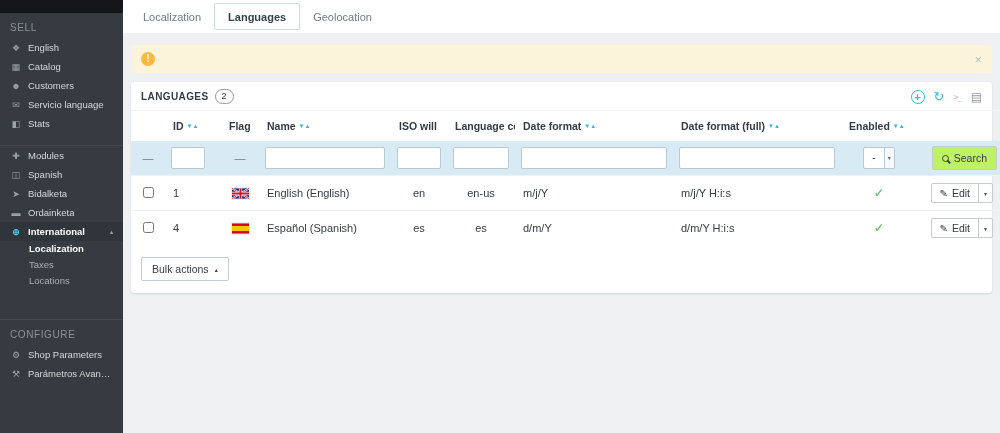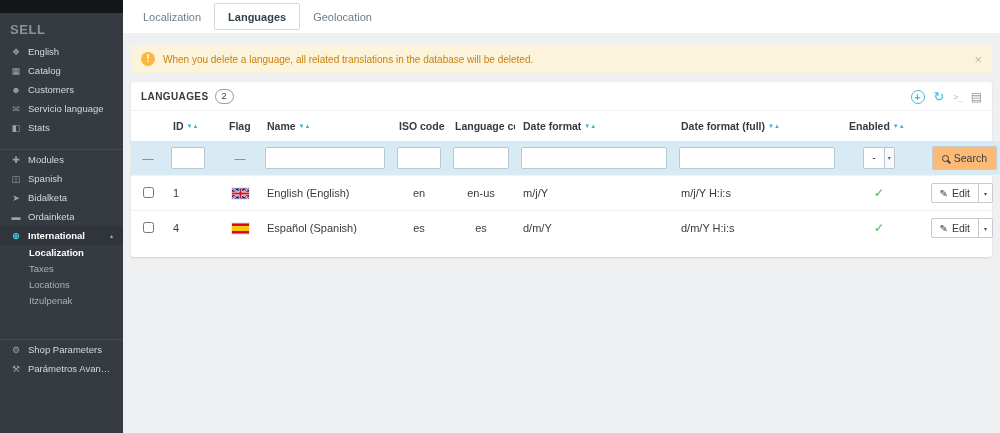--- a/index.html
+++ b/index.html
@@ -3,21 +3,21 @@
 <meta charset="utf-8">
 <style>
   *{box-sizing:border-box;margin:0;padding:0}
   html,body{width:1000px;height:433px;overflow:hidden}
   body{font-family:"Liberation Sans",sans-serif;background:#eef0f2;font-size:11px;color:#363a41}
   .app{display:flex;height:100%;width:100%}
 
   
   .sidebar{width:123px;flex:0 0 123px;background:#363a41;color:#d5dadd;overflow:hidden}
   .sidebar-top{height:13px;background:#141619}
-  .section-title{padding:9px 10px 5px;font-size:13px;font-weight:bold;letter-spacing:.6px;color:#8a939b}
+  .section-title{padding:9px 10px 5px;font-size:10px;font-weight:normal;letter-spacing:.6px;color:#8a939b}
   .item{display:flex;align-items:center;gap:6px;padding:0 10px;height:19px;font-size:9.5px;color:#d5dadd;cursor:pointer;white-space:nowrap}
   .item .icn{width:12px;flex:0 0 12px;text-align:center;font-size:9px;color:#9aa3ab}
   .item .lbl{overflow:hidden;text-overflow:ellipsis}
   .item.active{color:#fff;background:#30343b;font-weight:bold}
   .item.active .icn{color:#4cc3e0}
   .item .chev{margin-left:auto;font-size:6px;color:#9aa3ab}
   .submenu .sub{display:block;padding:0 10px 0 29px;font-size:9.5px;color:#aab1b7;height:16px;line-height:16px;cursor:pointer;white-space:nowrap}
   .submenu .sub.active{color:#fff;font-weight:bold}
   .sect{border-top:1px solid #454a51;margin-top:12px}
   .sect.configure{margin-top:30px}
@@ -53,21 +53,21 @@
   .dash{color:#6b7a85}
   tbody td{padding:7px 8px;border-top:1px solid #f0f2f4;overflow:hidden;white-space:nowrap}
   .c{text-align:center}
   .r{text-align:right;padding-right:10px}
   .check-cell{color:#72c67a;font-weight:bold;font-size:12px}
 
   .mini-select{display:inline-flex;align-items:stretch;background:#fff;border:1px solid #b9c9d1;border-radius:2px;height:22px;overflow:hidden;cursor:pointer}
   .ms-val{padding:0 8px;line-height:20px;font-size:10px;color:#363a41}
   .ms-caret{border-left:1px solid #b9c9d1;padding:0 3px;font-size:6px;line-height:20px;color:#5b6770;background:#f7f9fa}
 
-  .search-btn{display:inline-flex;align-items:center;gap:5px;border:1px solid #c6cbd0;background:#fdba74;border-radius:2px;padding:0 9px;height:24px;font-size:10.5px;color:#363a41;font-family:inherit;cursor:pointer}
+  .search-btn{display:inline-flex;align-items:center;gap:5px;border:1px solid #c6cbd0;background:#bef264;border-radius:2px;padding:0 9px;height:24px;font-size:10.5px;color:#363a41;font-family:inherit;cursor:pointer}
   .mag{width:7px;height:7px;border:1.5px solid #3a424a;border-radius:50%;position:relative;display:inline-block}
   .mag::after{content:"";position:absolute;width:4px;height:1.5px;background:#3a424a;right:-3px;bottom:-2px;transform:rotate(45deg)}
 
   .btn-split{display:inline-flex;border:1px solid #c6cbd0;border-radius:2px;background:#fff;overflow:hidden;cursor:pointer;vertical-align:middle}
   .es-main{display:inline-flex;align-items:center;gap:4px;padding:3px 8px;font-size:10.5px}
   .pencil{font-size:10px}
   .es-caret{border-left:1px solid #c6cbd0;padding:0 5px;font-size:6px;display:flex;align-items:center;color:#4a525a}
 
   .bulk-btn{margin:12px 0 0 10px;display:inline-flex;align-items:center;gap:6px;border:1px solid #c6cbd0;background:#fff;border-radius:2px;padding:5px 10px;font-size:10.5px;color:#363a41;font-family:inherit;cursor:pointer}
   .bulk-caret{font-size:6px}
@@ -126,25 +126,25 @@
       </div>
       <div class="item active">
         <span class="icn">⊕</span>
         <span class="lbl">International</span>
         <span class="chev">▴</span>
       </div>
       <div class="submenu">
         <span class="sub active">Localization</span>
         <span class="sub">Taxes</span>
         <span class="sub">Locations</span>
-        <span class="sub">Itzulpenak</span>
       </div>
     </div>
 
     <div class="sect configure">
+      <div class="section-title">CONFIGURE</div>
       <div class="item">
         <span class="icn">⚙</span>
         <span class="lbl">Shop Parameters</span>
       </div>
       <div class="item">
         <span class="icn">⚒</span>
         <span class="lbl">Parámetros Avanzados</span>
       </div>
     </div>
   </aside>
@@ -154,21 +154,20 @@
     <nav class="tabbar">
       <div class="tab">Localization</div>
       <div class="tab active">Languages</div>
       <div class="tab">Geolocation</div>
     </nav>
 
     <div class="content">
 
       <div class="alert">
         <span class="alert-icon">!</span>
-        <span class="alert-text">When you delete a language, all related translations in the database will be deleted.</span>
         <span class="alert-close">×</span>
       </div>
 
       <div class="panel">
 
         <div class="panel-header">
           <span class="panel-title">LANGUAGES</span>
           <span class="badge">2</span>
           <span class="panel-actions">
             <span class="pa pa-add">+</span>
@@ -190,21 +189,21 @@
               <col style="width:168px">
             <col style="width:76px">
               <col style="width:86px">
           </colgroup>
           <thead>
             <tr>
               <th></th>
               <th><span>ID</span><span class="sort">▼▲</span></th>
               <th><span>Flag</span></th>
               <th><span>Name</span><span class="sort">▼▲</span></th>
-              <th><span>ISO code</span></th>
+              <th><span>ISO will</span></th>
               <th><span>Language code</span></th>
               <th><span>Date format</span><span class="sort">▼▲</span></th>
               <th><span>Date format (full)</span><span class="sort">▼▲</span></th>
               <th><span>Enabled</span><span class="sort">▼▲</span></th>
               <th></th>
             </tr>
             <tr class="filter">
               <td class="c"><span class="dash">—</span></td>
               <td><input class="flt small" style=""></td>
               <td class="c"><span class="dash">—</span></td>
@@ -275,17 +274,21 @@
                     <span class="pencil">✎</span>
                     <span>Edit</span>
                   </span>
                   <span class="es-caret">▾</span>
                 </span>
               </td>
             </tr>
           </tbody>
         </table>
 
+        <button class="bulk-btn">
+          <span>Bulk actions</span>
+          <span class="bulk-caret">▴</span>
+        </button>
 
       </div>
     </div>
   </main>
 </div>
 
 </body></html>

